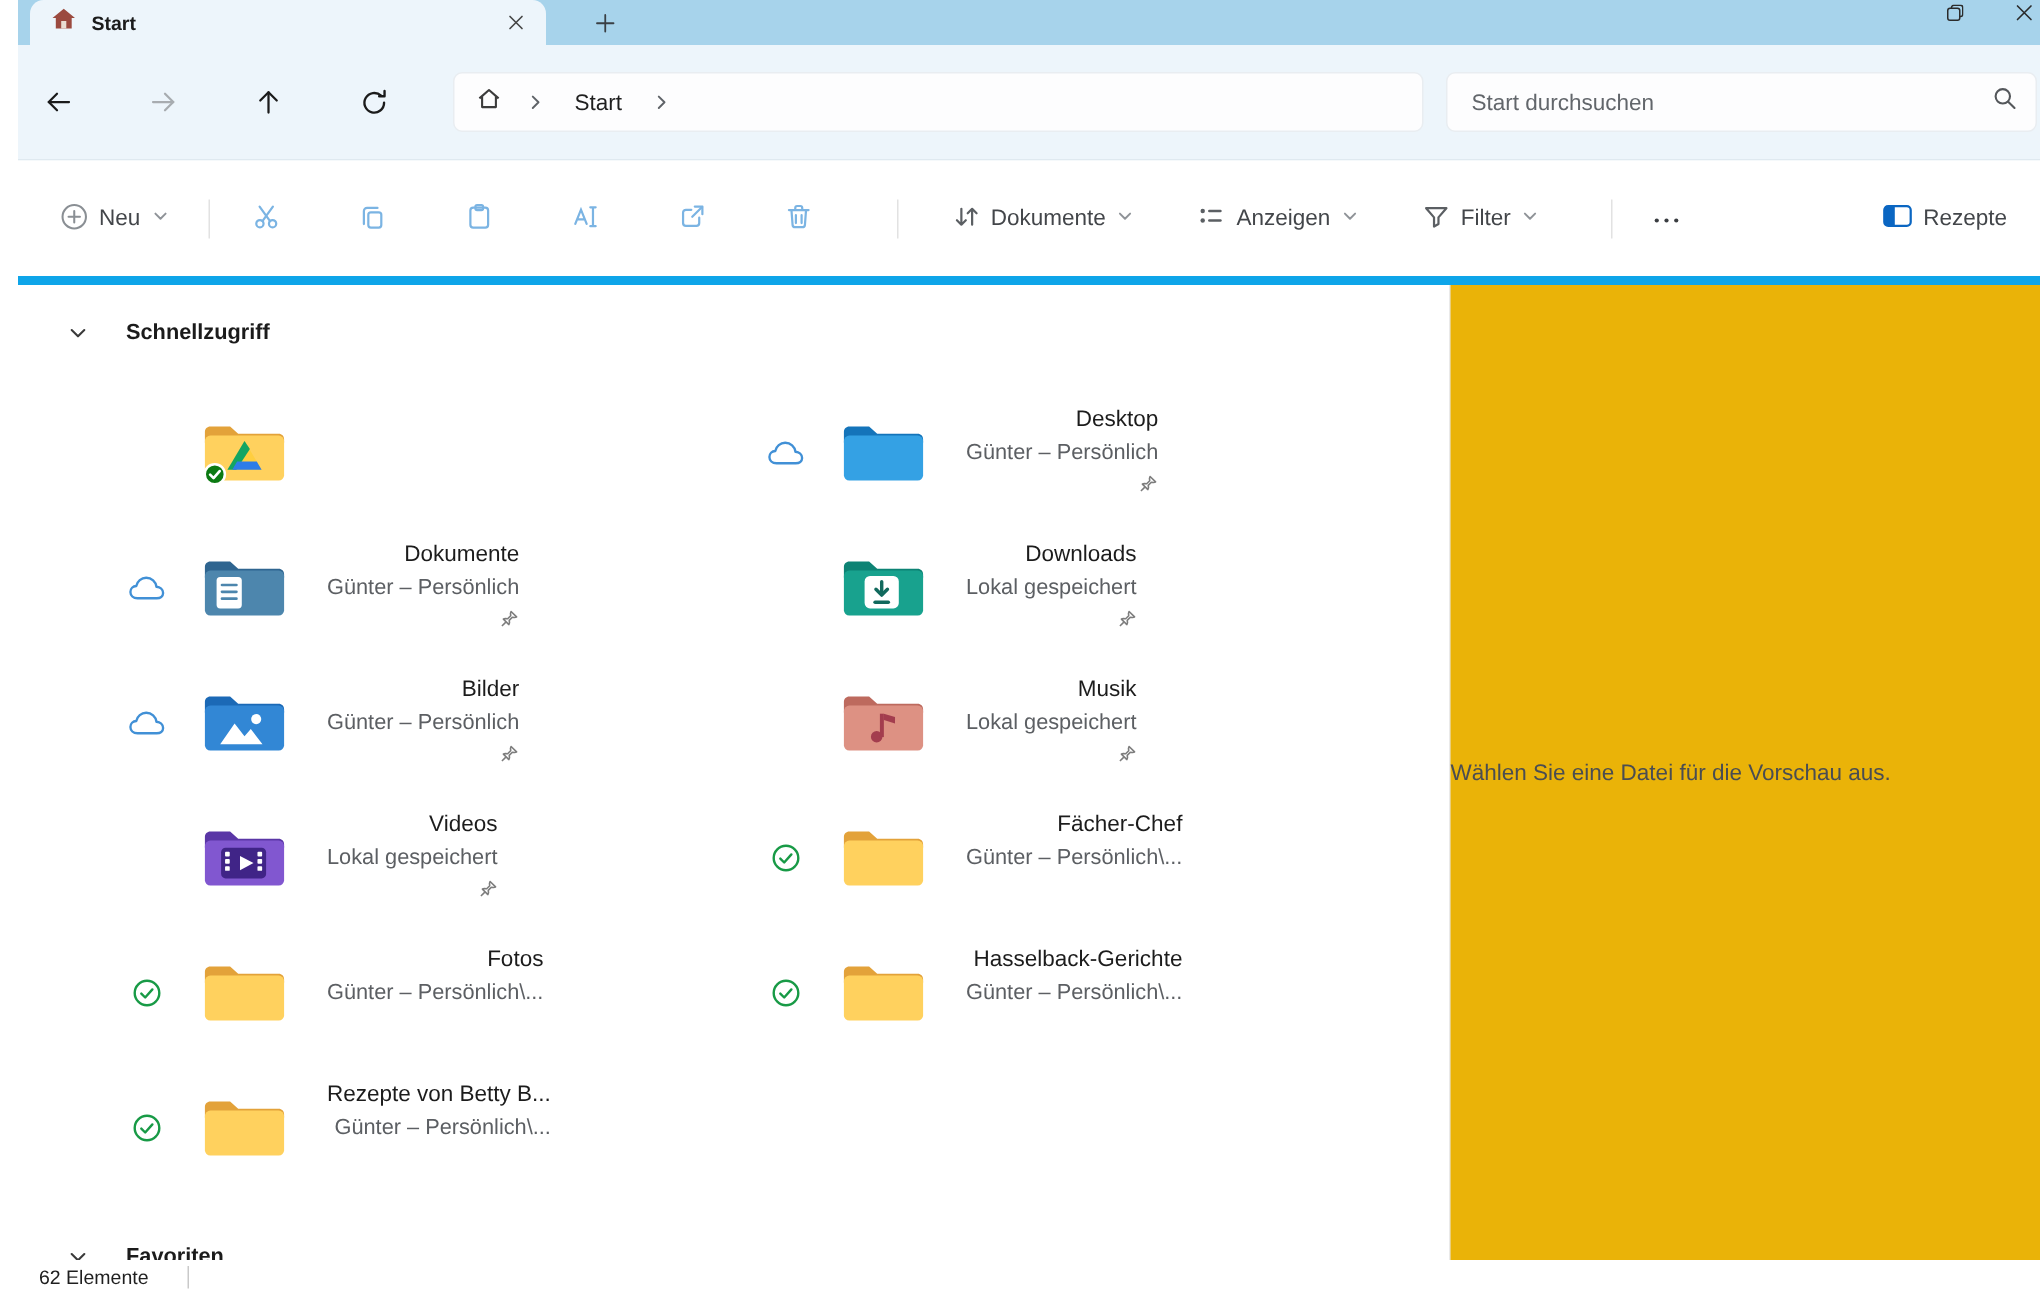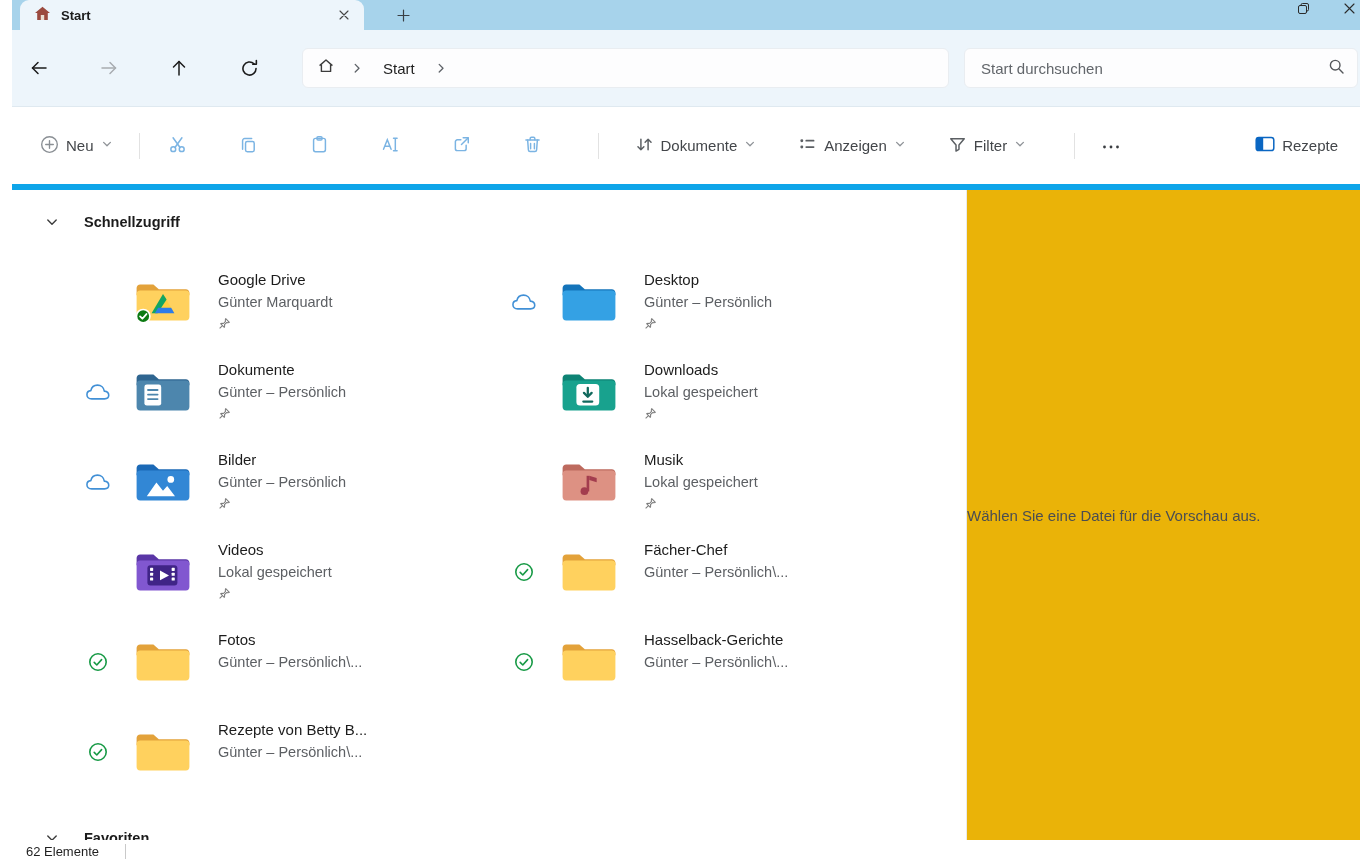--- a/index.html
+++ b/index.html
@@ -43,21 +43,21 @@
   .tb-icon { width:44px; height:40px; display:flex; align-items:center; justify-content:center;
              border-radius:4px; margin-right:27px; }
   .tb-icon:first-of-type { margin-left:6px; }
   .vsep { width:1px; height:26px; background:#e2e2e2; margin:0 16px; flex:0 0 1px; }
   .sortgrp { margin-left:10px; }
   .grpgap { margin-right:22px; }
   .more-btn { width:40px; height:40px; display:flex; align-items:center; justify-content:center; border-radius:4px; }
   .preview-toggle { margin-left:auto; margin-right:24px; }
 
   
-  .list-pane { position:absolute; left:0; top:190px; width:1138px; bottom:22px; background:#fff; overflow:hidden; }
+  .list-pane { position:absolute; left:0; top:190px; width:1138px; bottom:22px; background:#fff; overflow:hidden;text-align:right; }
   .section-header { display:flex; align-items:center; margin:22px 0 0 33px; height:20px; }
   .sec-chev { width:14px; height:14px; margin-right:25px; display:flex; align-items:center; }
   .sec-title { font-size:14.5px; font-weight:700; color:#1b1b1b; }
   .favs { margin-top:32px; }
 
   .qa-grid { display:grid; grid-template-columns:426px 420px; row-gap:12px; margin:36px 0 0 64px; }
   .qa-item { height:78px; display:flex; align-items:flex-start; }
   .qa-status { flex:0 0 44px; width:44px; height:48px; margin-top:10px; display:flex;
                align-items:center; justify-content:center; }
   .qa-icon { flex:0 0 58px; width:58px; height:48px; margin-left:14px; margin-top:8px; }
@@ -335,30 +335,20 @@
               <path d="M2 10c0-1.7 1.3-3 3-3h11l4.5 4H43c1.7 0 3 1.3 3 3v2H2z" fill="#e3a23a"></path>
               <rect x="2" y="12" width="44" height="25" rx="3" fill="#ffd15e"></rect>
               <g transform="translate(14,14)">
                 <path d="M10 1L19.5 17H0.5Z" fill="#ffce3f"></path>
                 <path d="M10 1L0.5 17H5.5L13 5.5Z" fill="#13a563"></path>
                 <path d="M3.2 17h16.3l-2.7-4.6H5.9Z" fill="#2e7ce8"></path>
               </g>
               <circle cx="7.5" cy="33.5" r="5.6" fill="#0c7a12" stroke="#fff" stroke-width="1.4"></circle>
               <path d="M4.9 33.7l1.9 1.9 3.4-3.9" fill="none" stroke="#fff" stroke-width="1.5" stroke-linecap="round" stroke-linejoin="round"></path>
             </svg></span>
-    <div class="qa-meta">
-      <div class="qa-name">Google Drive</div>
-      <div class="qa-sub">Günter Marquardt</div>
-      <span class="qa-pin"><svg width="13" height="13" viewBox="0 0 16 16">
-                <g fill="none" stroke="#7d7d7d" stroke-width="1.3" stroke-linejoin="round">
-                  <path d="M9.5 2l4.5 4.5-1.6.5-1.9-.2L8 9.3l.2 1.9-.5 1.6L3.2 8.3l1.6-.5 1.9.2 2.5-2.5-.2-1.9z"></path>
-                  <path d="M5.2 10.8L2 14"></path>
-                </g>
-              </svg></span>
-    </div>
   </div>
 
   <div class="qa-item">
     <span class="qa-status">
             <svg width="26" height="20" viewBox="0 0 24 19">
               <path d="M6 16 C3.2 16 1.5 14.2 1.5 12 C1.5 9.9 3.1 8.3 5.2 8.2 C5.8 5.2 8.4 3 11.5 3 C14.9 3 17.6 5.5 18 8.7 C20.3 8.9 22.2 10.5 22.2 12.7 C22.2 14.9 20.4 16 18.2 16 Z" fill="none" stroke="#4190d6" stroke-width="1.5" stroke-linejoin="round"></path>
             </svg>
           </span>
     <span class="qa-icon"><svg width="58" height="48" viewBox="0 0 48 40">
               <path d="M2 10c0-1.7 1.3-3 3-3h11l4.5 4H43c1.7 0 3 1.3 3 3v2H2z" fill="#1474ba"></path>

